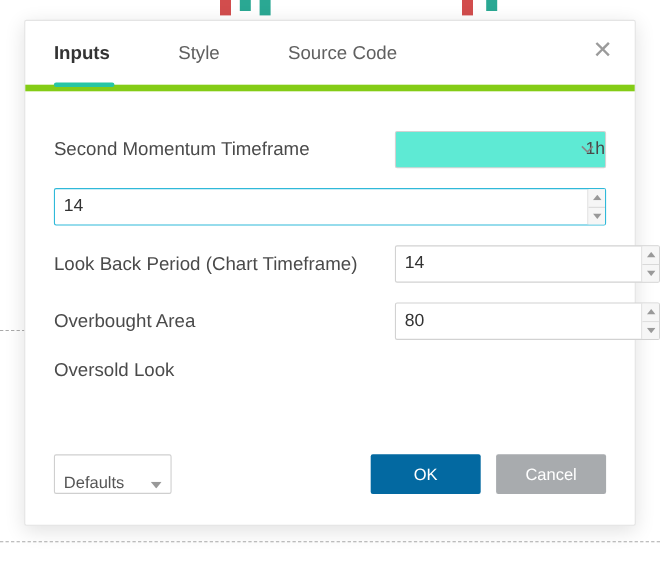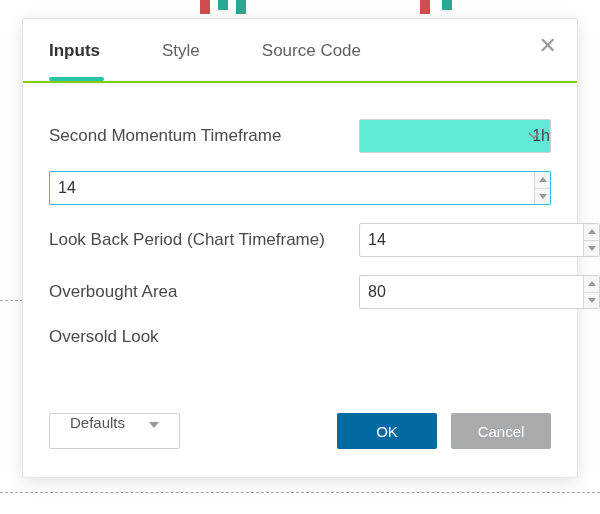--- a/index.html
+++ b/index.html
@@ -49,21 +49,21 @@
     box-shadow: 0 4px 18px rgba(0,0,0,0.12);
     border-radius: 2px;
     display: flex;
     flex-direction: column;
   }
   .tabs {
     display: flex;
     align-items: center;
     padding: 0 26px;
     height: 64px;
-    border-bottom: 2px solid #84cc16;
+    border-bottom: 6px solid #84cc16;
     position: relative;
   }
   .tab {
     font-size: 17px;
     color: #606060;
     margin-right: 62px;
     padding: 20px 0 18px 0;
     cursor: pointer;
     position: relative;
   }
@@ -163,23 +163,23 @@
   .spin-btn svg { display: block; }
   .footer {
     display: flex;
     align-items: center;
     padding: 0 26px 28px 26px;
   }
   .defaults {
     height: 36px;
     border: 1px solid #cfcfcf;
     background: #fff;
-    padding: 0 20px;
-    display: flex;
-    align-items: flex-start;
+    padding: 0 8px;
+    display: flex;
+    align-items: flex-end;
     gap: 24px;
     font-size: 15px;
     color: #555;
     cursor: pointer;
     border-radius: 2px;
   }
   .spacer { flex: 1; }
   .btn {
     height: 36px;
     min-width: 100px;

